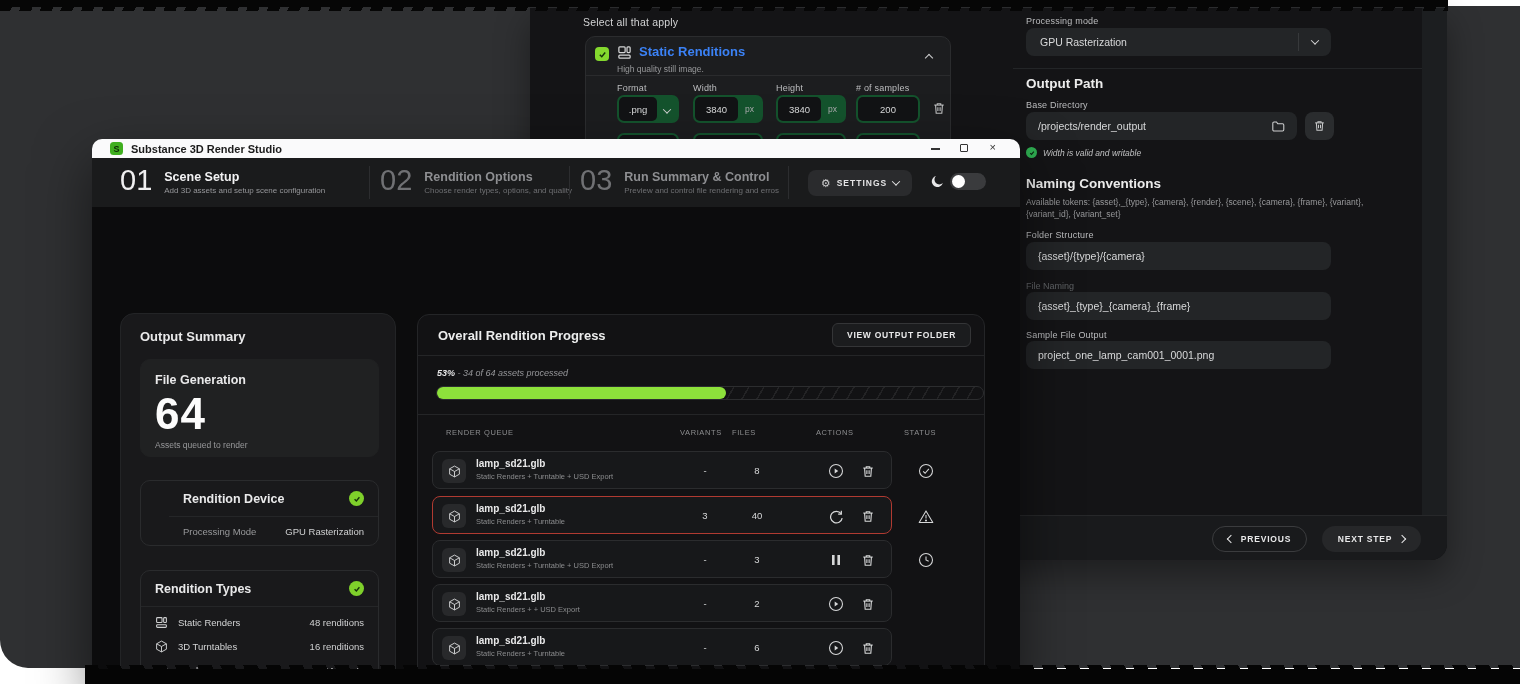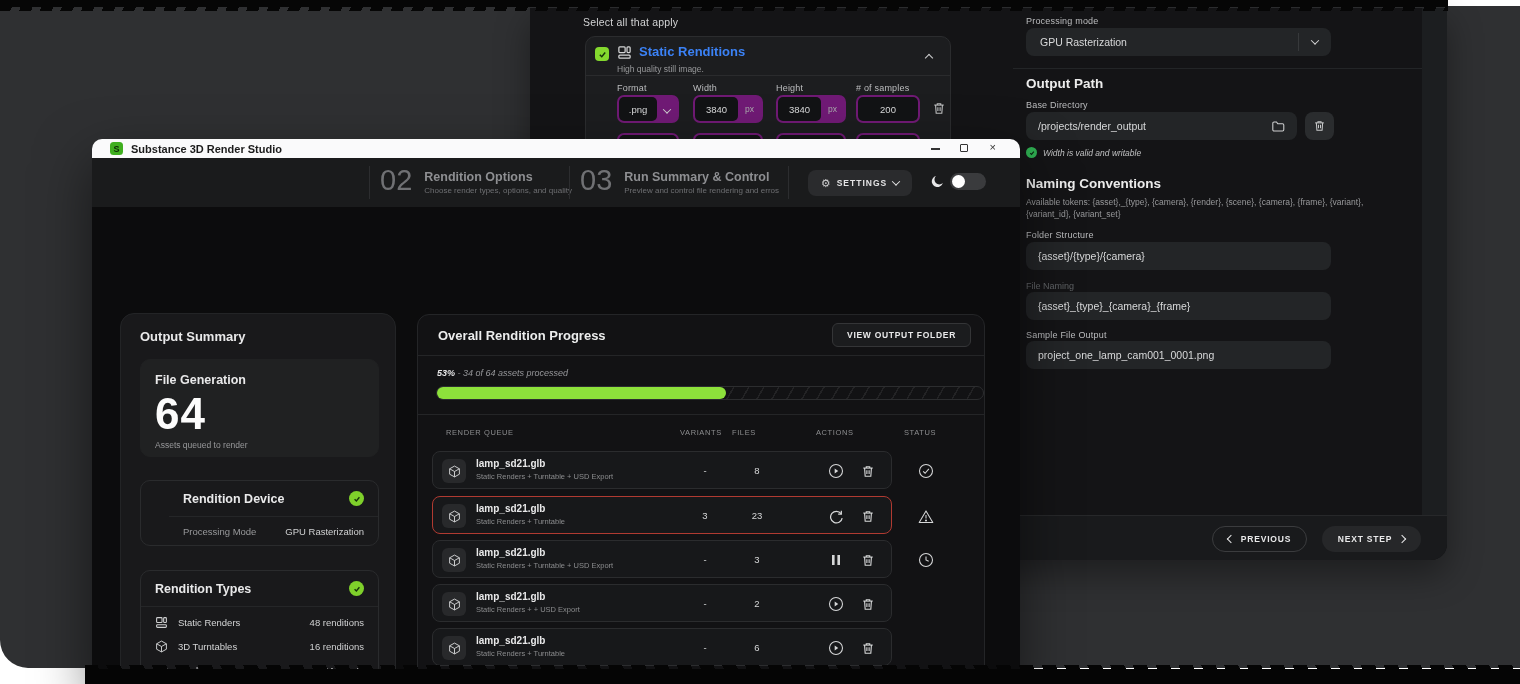--- a/index.html
+++ b/index.html
@@ -23,21 +23,21 @@
   .bw-gutter { position:absolute; left:892px; top:0; width:25px; height:507px; background:#1c1e20; }
 
   .tiny-label { font-size:9px; color:#bcbdbf; letter-spacing:.2px; }
   .dim-label  { font-size:9px; color:#5f6265; }
   .section-title { font-size:13.5px; font-weight:600; color:#ececec; }
 
   .sel-card { position:absolute; left:55px; top:28px; width:366px; height:200px;
               background:#1c1d1f; border:1px solid #2b2c2e; border-radius:10px; }
   .checkbox { position:absolute; width:14px; height:14px; border-radius:4px; background:#84d92e;
               display:flex; align-items:center; justify-content:center; }
-  .field-group { position:absolute; height:28px; background:#701a75; border-radius:7px;
+  .field-group { position:absolute; height:28px; background:#14532d; border-radius:7px;
               display:flex; align-items:center; padding:2px; }
   .field-inner { background:#121315; border-radius:5px; height:24px; display:flex; align-items:center;
               justify-content:center; color:#d9dadb; font-size:9.5px; }
   .field-suffix { color:#a9aaac; font-size:8.5px; padding:0 7px; }
 
   .chev { display:inline-block; width:6px; height:6px; border-right:1.5px solid currentColor;
           border-bottom:1.5px solid currentColor; }
   .chev.down { transform:rotate(45deg) translate(-1px,-1px); }
   .chev.up   { transform:rotate(-135deg); }
   .chev.left { transform:rotate(135deg); }
@@ -245,20 +245,27 @@
 
     <div class="titlebar">
       <span style="margin-left:18px;width:13px;height:13px;border-radius:3.5px;background:#3fae1f;display:flex;align-items:center;justify-content:center;font-size:9px;font-weight:800;color:#0c2905;">S</span>
       <span style="margin-left:8px;font-size:11px;font-weight:600;color:#1c1c1c;">Substance 3D Render Studio</span>
       <span style="position:absolute;right:80px;top:9px;width:9px;height:1.5px;background:#333;"></span>
       <span style="position:absolute;right:52px;top:5px;width:8px;height:8px;border:1.3px solid #333;border-radius:1px;"></span>
       <span style="position:absolute;right:24px;top:2px;font-size:11px;color:#333;">×</span>
     </div>
 
     <div class="stepper">
+      <div style="position:absolute;left:28px;top:6px;display:flex;gap:12px;">
+        <span style="font-size:29px;font-weight:300;color:#f0f0f1;">01</span>
+        <span style="padding-top:6px;">
+          <div style="font-size:12.5px;font-weight:700;color:#f2f2f3;">Scene Setup</div>
+          <div style="font-size:8px;color:#96979a;margin-top:2px;">Add 3D assets and setup scene configuration</div>
+        </span>
+      </div>
       <div class="step-divider" style="left:277px;"></div>
       <div style="position:absolute;left:288px;top:6px;display:flex;gap:12px;">
         <span style="font-size:29px;font-weight:300;color:#707174;">02</span>
         <span style="padding-top:6px;">
           <div style="font-size:12.5px;font-weight:700;color:#8e8f92;">Rendition Options</div>
           <div style="font-size:8px;color:#6e6f72;margin-top:2px;">Choose render types, options, and quality</div>
         </span>
       </div>
       <div class="step-divider" style="left:477px;"></div>
       <div style="position:absolute;left:488px;top:6px;display:flex;gap:12px;">
@@ -407,21 +414,21 @@
         <div class="queue-row error" style="top:181px;">
           <span class="q-icon">
               <svg width="13" height="13" viewBox="0 0 24 24" fill="none" stroke="#cfd0d1" stroke-width="1.8">
                 <path d="M12 2 L21 7 V17 L12 22 L3 17 V7 Z"></path>
                 <path d="M3 7 L12 12 L21 7 M12 12 V22"></path>
               </svg>
             </span>
           <span class="q-name">lamp_sd21.glb</span>
           <span class="q-sub">Static Renders + Turntable</span>
           <span class="q-col" style="left:252px;width:40px;">3</span>
-          <span class="q-col" style="left:304px;width:40px;">23</span>
+          <span class="q-col" style="left:304px;width:40px;">40</span>
           <span class="act-btn" style="left:393px;">
               <svg width="15" height="15" viewBox="0 0 18 18" fill="none" stroke="currentColor" stroke-width="1.5">
                 <path d="M14.5 5.5 A7 7 0 1 0 15.8 11"></path>
                 <path d="M14.8 2.2 L14.8 6 L11 6" fill="none"></path>
               </svg>
             </span>
           <span class="act-btn" style="left:425px;">
               <svg width="12" height="13" viewBox="0 0 14 15" fill="none" stroke="currentColor" stroke-width="1.3">
                 <path d="M1.5 3.5 h11"></path>
                 <path d="M5 3.5 V2 h4 v1.5"></path>

